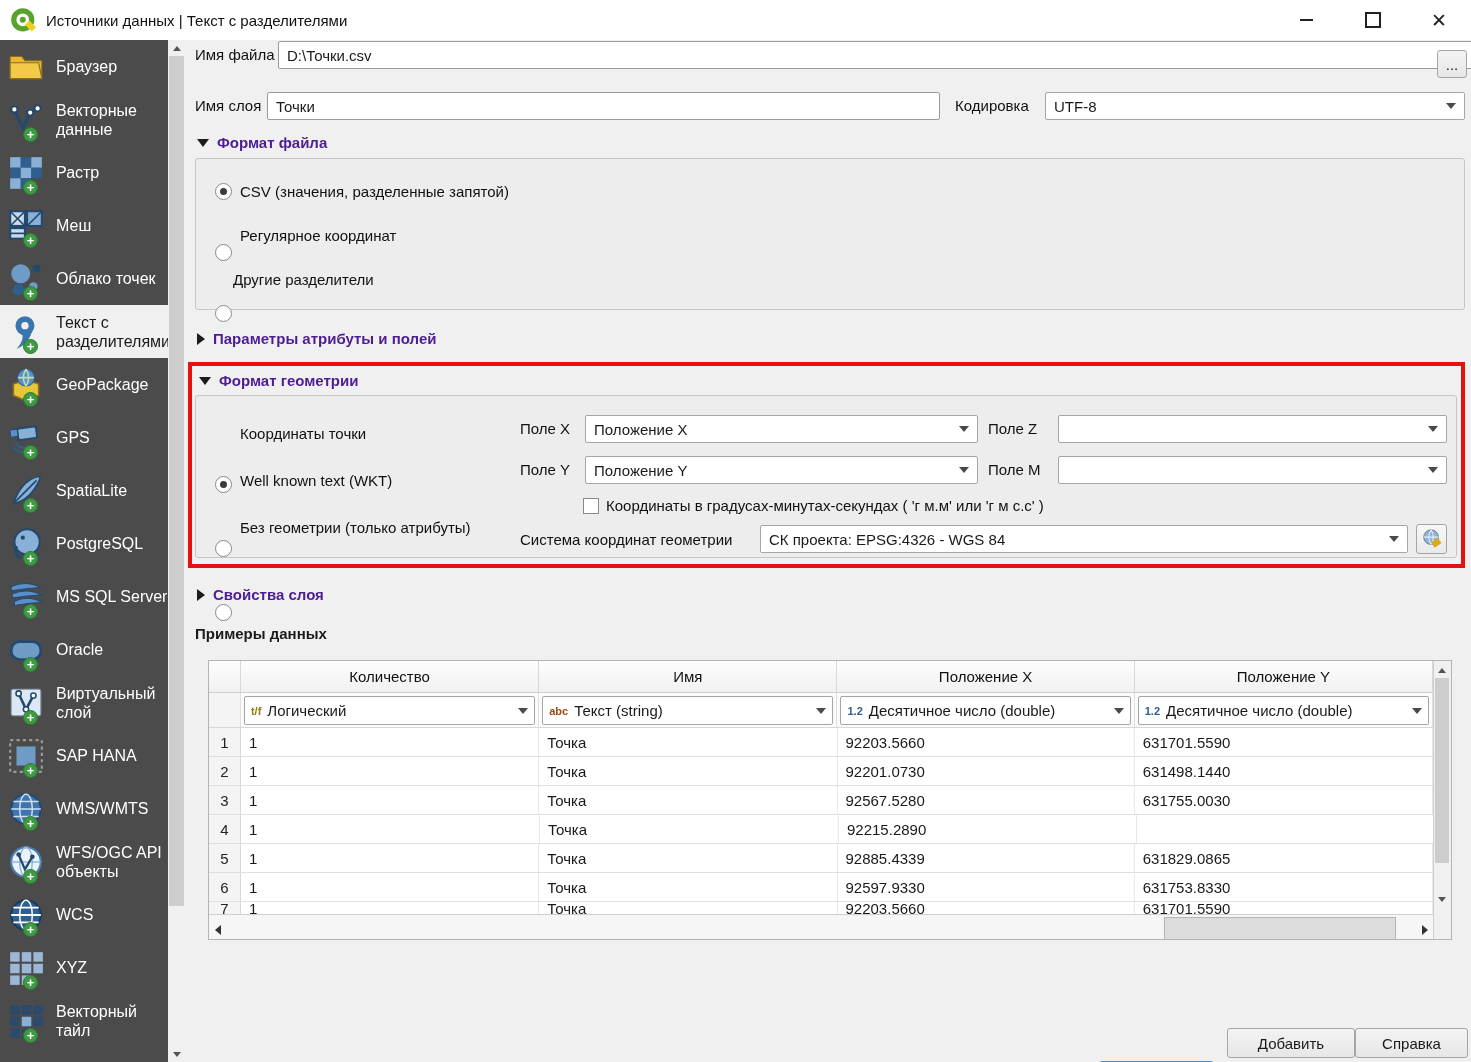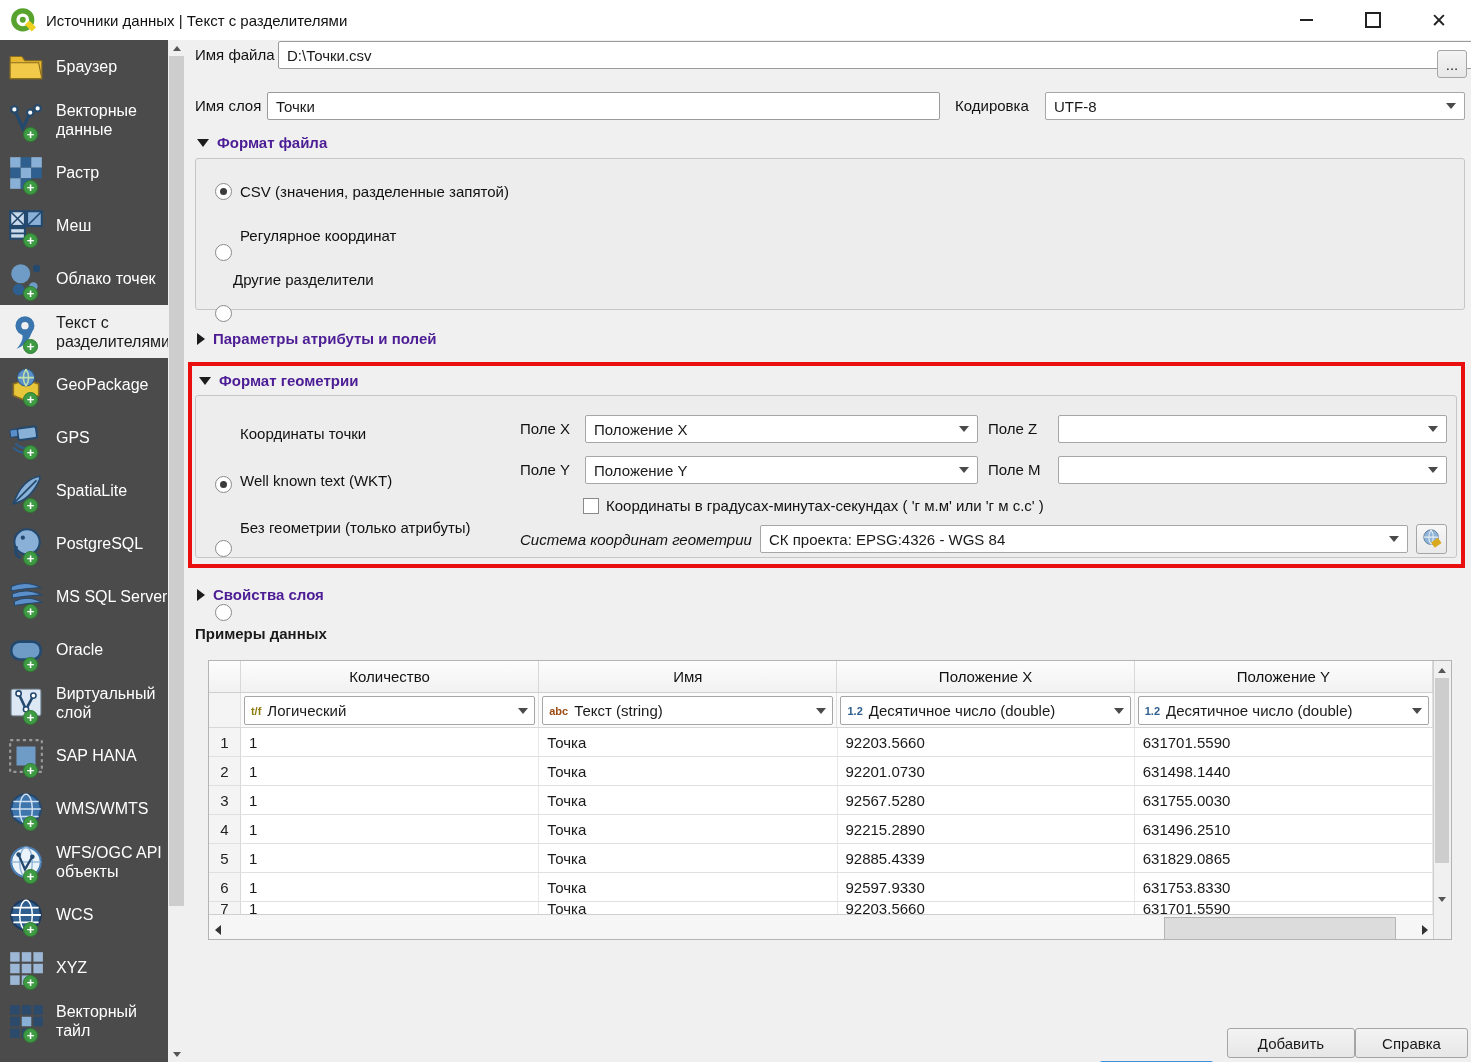--- a/index.html
+++ b/index.html
@@ -426,21 +426,21 @@
   </div>
   <div class="abs lbl" style="left:803px;top:416px;">Поле M</div>
   <div class="abs combo" style="left:873px;top:416px;width:389px;">
     <span></span>
     <span class="arr"></span>
   </div>
 
   <div class="abs checkbox" style="left:398px;top:458px;"></div>
   <div class="abs lbl" style="left:421px;top:452px;">Координаты в градусах-минутах-секундах ( 'г м.м' или 'г м с.с' )</div>
 
-  <div class="abs lbl" style="left:335px;top:486px;font-style:italic;">Система координат геометрии</div>
+  <div class="abs lbl" style="left:335px;top:486px;">Система координат геометрии</div>
   <div class="abs combo" style="left:575px;top:485px;width:648px;">
     <span>СК проекта: EPSG:4326 - WGS 84</span>
     <span class="arr"></span>
   </div>
   <div class="abs crs-btn" style="left:1231px;top:484px;">
     <svg width="22" height="22" viewBox="0 0 24 24">
       <circle cx="11" cy="10" r="8" fill="#8fb4d8" stroke="#5a7a99"></circle>
       <path d="M3 10 L19 10 M11 2 Q6 10 11 18 M11 2 Q16 10 11 18" stroke="#e8eef4" stroke-width="1.2" fill="none"></path>
       <rect x="12" y="13" width="9" height="7" fill="#d9a91e" transform="rotate(-35 16 16)"></rect>
     </svg>
@@ -515,21 +515,20 @@
         <div class="cell w-qty">1</div>
         <div class="cell w-name">Точка</div>
         <div class="cell w-x">92567.5280</div>
         <div class="cell w-y">631755.0030</div>
       </div>
       <div class="trow">
         <div class="cnum">4</div>
         <div class="cell w-qty">1</div>
         <div class="cell w-name">Точка</div>
         <div class="cell w-x">92215.2890</div>
-        <div class="cell w-y">631496.2510</div>
       </div>
       <div class="trow">
         <div class="cnum">5</div>
         <div class="cell w-qty">1</div>
         <div class="cell w-name">Точка</div>
         <div class="cell w-x">92885.4339</div>
         <div class="cell w-y">631829.0865</div>
       </div>
       <div class="trow">
         <div class="cnum">6</div>

